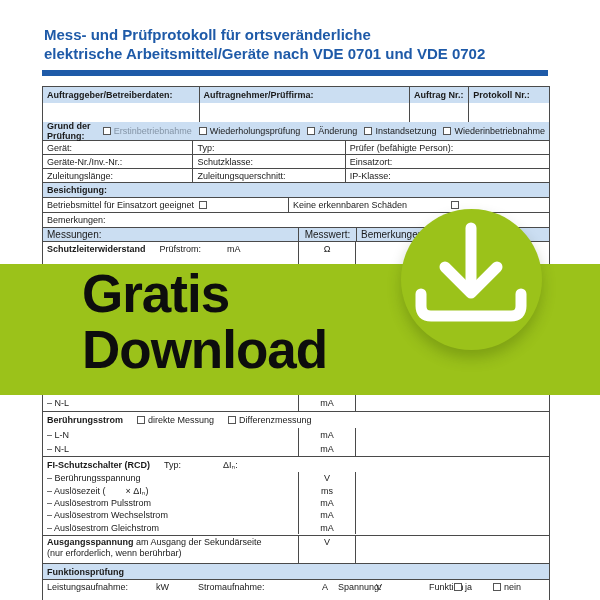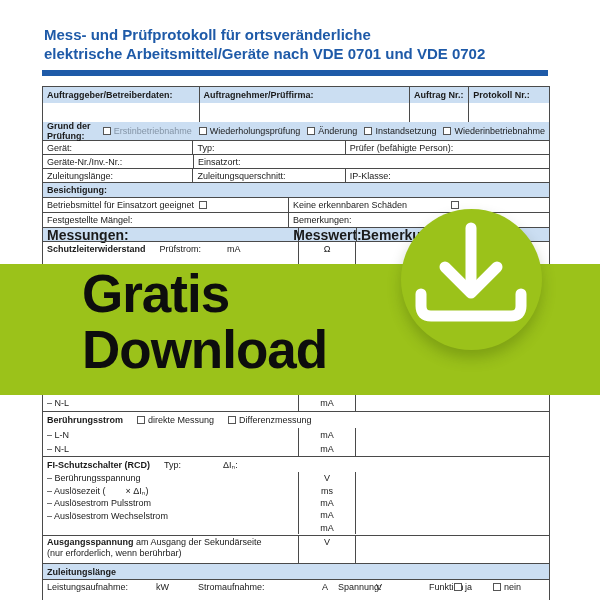--- a/index.html
+++ b/index.html
@@ -48,21 +48,21 @@
   .cD1{width:150px;}.cD2{width:153px;}.cD3{width:205px;}
 
   .sechead{height:15px;background:var(--header-fill);display:flex;
     align-items:center;padding:0 4px;font-size:9px;font-weight:bold;}
   .besrow{height:15px;display:flex;font-size:9px;}
   .besrow .c{height:100%;padding:0 4px;display:flex;align-items:center;column-gap:5px;}
   .besrow .c + .c{border-left:1px solid var(--border);gap:44px;}
   .cB1{width:245px;}.cB2{flex:1;}
 
   .messhead{height:14px;background:var(--header-fill);display:flex;
-    font-size:14px;font-weight:bold;}
+    font-size:10px;font-weight:normal;}
   .messhead .c{height:100%;padding:0 4px;display:flex;align-items:center;}
   .messhead .c + .c{border-left:1px solid var(--border);}
   .cM1{width:255px;}.cM2{width:58px;justify-content:center;}.cM3{flex:1;}
 
   .msec{position:relative;font-size:9px;}
   .mrow{display:flex;height:100%;}
   .mlabel{width:255px;padding:0 4px;}
   .mval{width:58px;border-left:1px solid var(--border);
     border-right:1px solid var(--border);text-align:center;}
   .mrem{flex:1;}
@@ -154,41 +154,41 @@
         </span>
     </div>
 
     <div class="band devrow">
       <div class="c cD1">Gerät:</div>
       <div class="c cD2">Typ:</div>
       <div class="c cD3">Prüfer (befähigte Person):</div>
     </div>
     <div class="band devrow">
       <div class="c cD1">Geräte-Nr./Inv.-Nr.:</div>
+      <div class="c cD2">Schutzklasse:</div>
       <div class="c cD3">Einsatzort:</div>
     </div>
     <div class="band devrow">
       <div class="c cD1">Zuleitungslänge:</div>
       <div class="c cD2">Zuleitungsquerschnitt:</div>
       <div class="c cD3">IP-Klasse:</div>
     </div>
 
     <div class="band sechead">Besichtigung:</div>
     <div class="band besrow">
       <div class="c cB1">
           <span>Betriebsmittel für Einsatzort geeignet</span>
           <span class="cb"></span>
         </div>
       <div class="c cB2">
           <span>Keine erkennbaren Schäden</span>
           <span class="cb"></span>
         </div>
     </div>
     <div class="band besrow">
-      <div class="c cB1">Festgestellte Mängel:</div>
       <div class="c cB2">Bemerkungen:</div>
     </div>
 
     <div class="band messhead">
       <div class="c cM1">Messungen:</div>
       <div class="c cM2">Messwert:</div>
       <div class="c cM3">Bemerkungen:</div>
     </div>
 
     <div class="band msec secA">
@@ -249,20 +249,21 @@
         <span class="bold">FI-Schutzschalter (RCD)</span>
         <span>Typ:</span>
         <span style="margin-left:28px">ΔIₙ:</span>
       </div>
       <div class="secD-body">
         <div class="mlabel">
           <div class="mline">– Berührungsspannung</div>
           <div class="mline">– Auslösezeit (&nbsp;&nbsp;&nbsp;&nbsp;&nbsp;&nbsp;&nbsp; × ΔIₙ)</div>
           <div class="mline">– Auslösestrom Pulsstrom</div>
           <div class="mline">– Auslösestrom Wechselstrom</div>
+          <div class="mline">– Auslösestrom Gleichstrom</div>
         </div>
         <div class="mval">
           <div class="mline" style="justify-content:center">V</div>
           <div class="mline" style="justify-content:center">ms</div>
           <div class="mline" style="justify-content:center">mA</div>
           <div class="mline" style="justify-content:center">mA</div>
           <div class="mline" style="justify-content:center">mA</div>
         </div>
         <div class="mrem"></div>
       </div>
@@ -272,21 +273,21 @@
       <div class="mrow">
         <div class="mlabel">
           <span style="font-weight:bold">Ausgangsspannung</span><span> am Ausgang der Sekundärseite</span>
           <div>(nur erforderlich, wenn berührbar)</div>
         </div>
         <div class="mval">V</div>
         <div class="mrem"></div>
       </div>
     </div>
 
-    <div class="band sechead funkhead">Zuleitungslänge</div>
+    <div class="band sechead funkhead">Funktionsprüfung</div>
     <div class="band lastrow">
       <span class="fitem" style="left:4px">Leistungsaufnahme:</span>
       <span class="fitem" style="left:113px">kW</span>
       <span class="fitem" style="left:155px">Stromaufnahme:</span>
       <span class="fitem" style="left:279px">A</span>
       <span class="fitem" style="left:295px">Spannung:</span>
       <span class="fitem" style="left:333px">V</span>
       <span class="fitem" style="left:386px">Funktion</span>
       <span class="fitem" style="left:411px">
           <span class="cb"></span>

